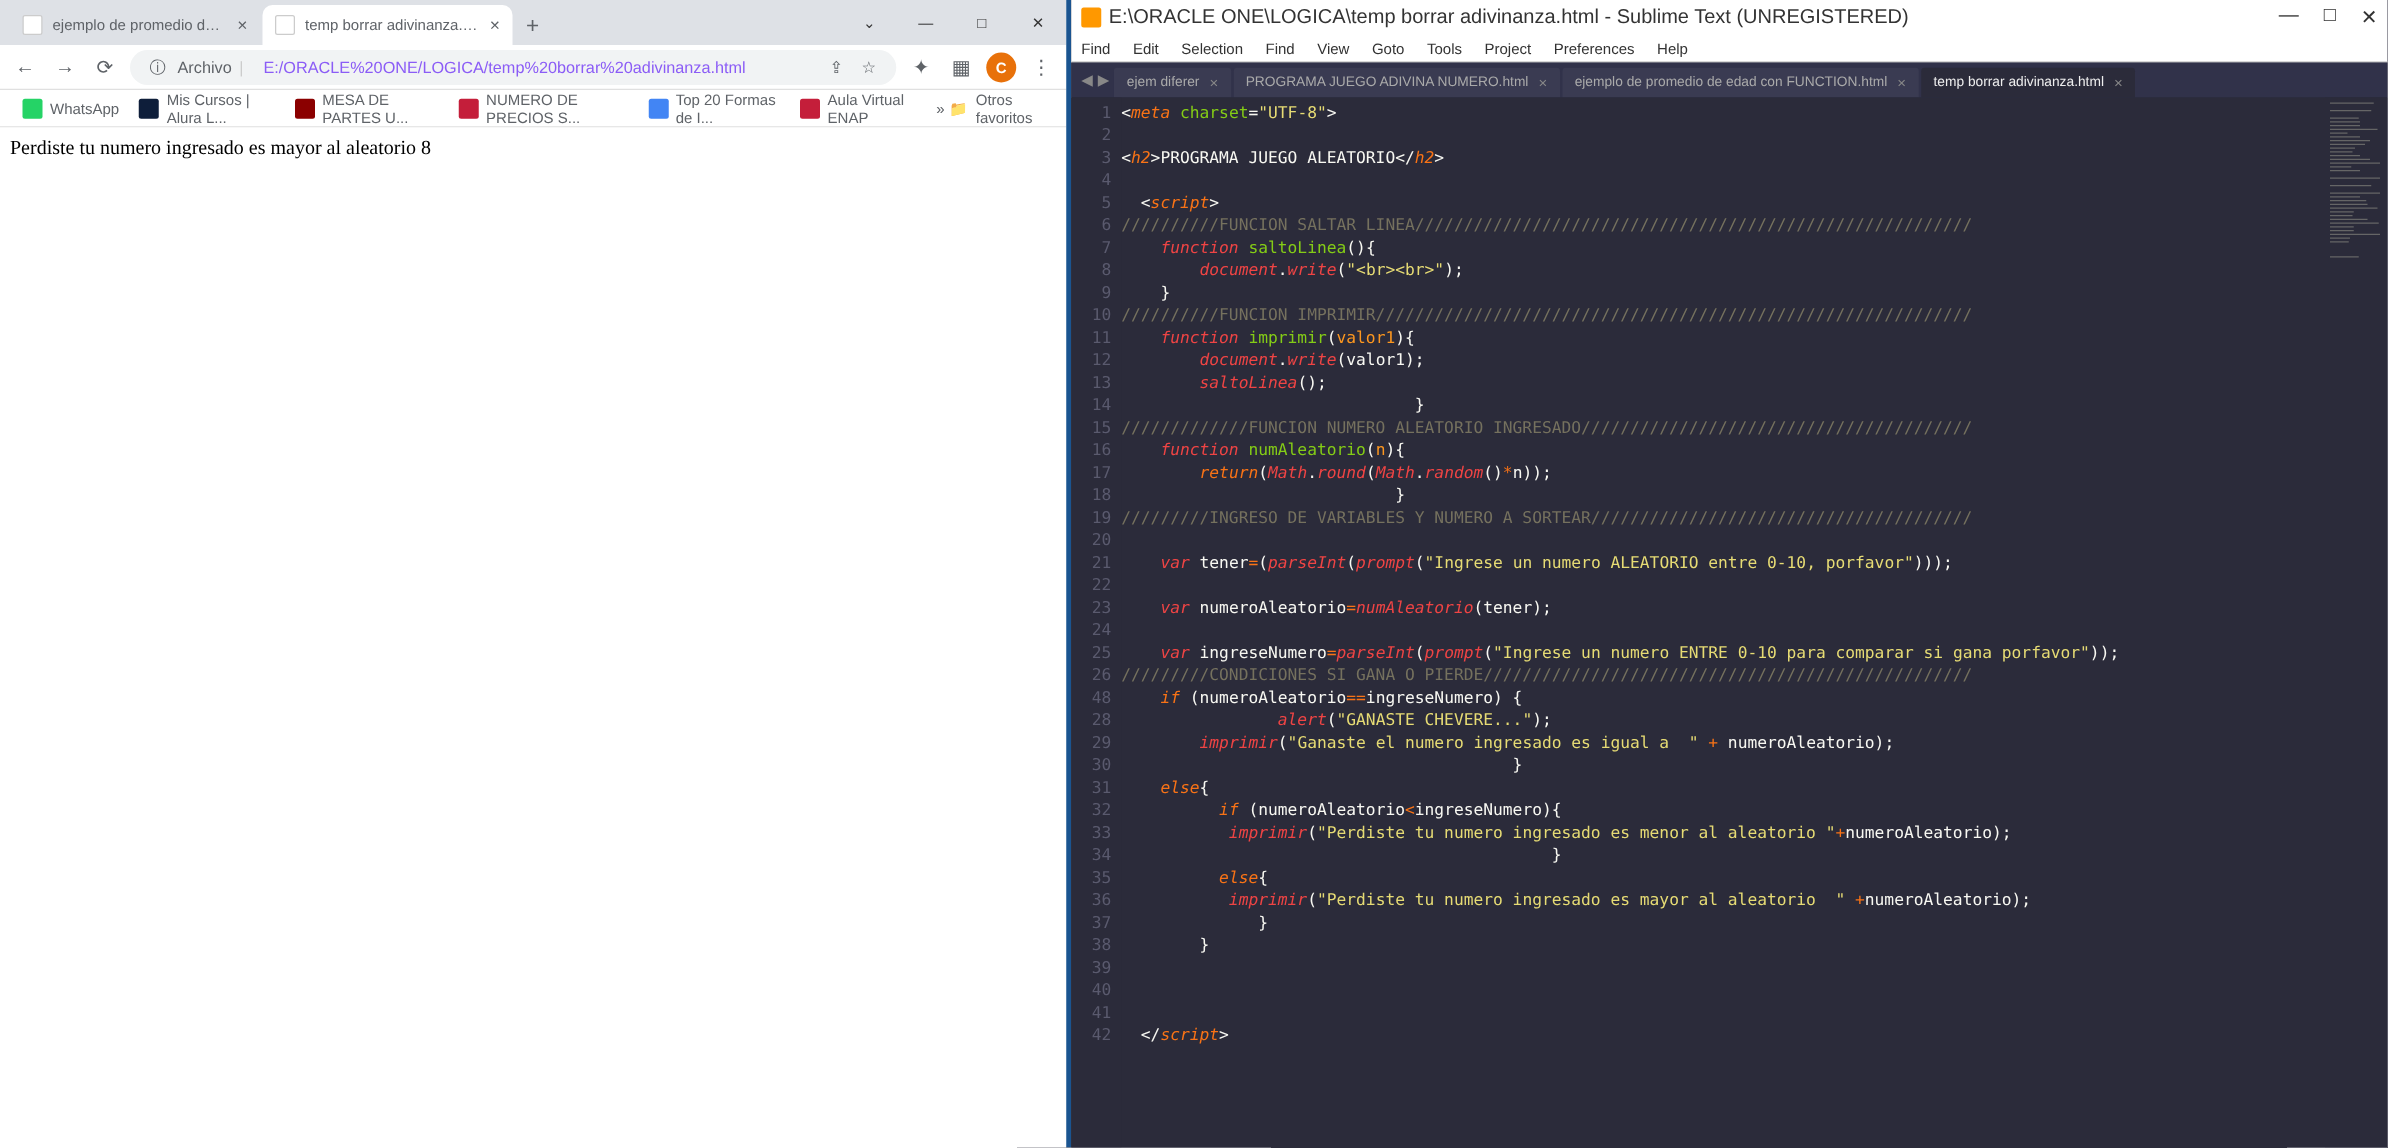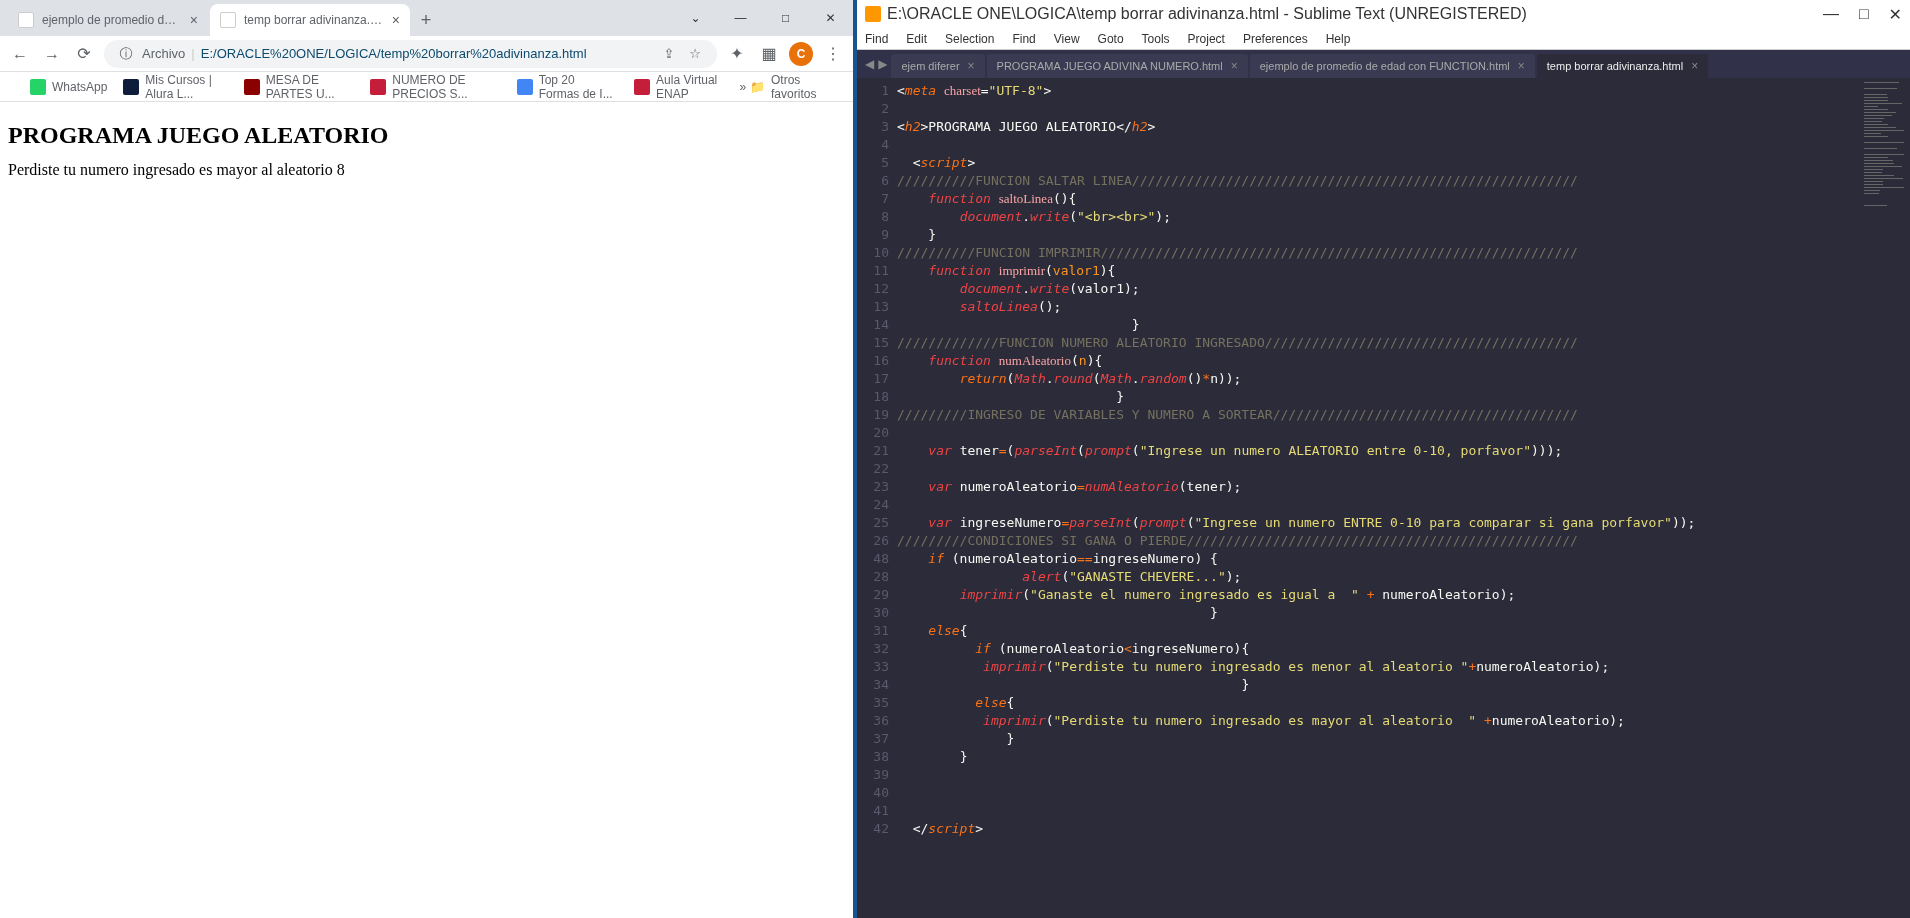--- a/index.html
+++ b/index.html
@@ -13,24 +13,24 @@
 .chrome-tab.inactive { background: transparent; }
 .chrome-tab .favicon { width: 16px; height: 16px; margin-right: 8px; border-radius: 2px; flex-shrink:0; }
 .chrome-tab .title { white-space: nowrap; overflow: hidden; text-overflow: ellipsis; flex: 1; }
 .chrome-tab .close { margin-left: 8px; color: #5f6368; font-size: 14px; }
 .new-tab { width: 28px; height: 28px; display: flex; align-items: center; justify-content: center; color: #5f6368; font-size: 18px; margin-bottom:2px; }
 .chrome-window-ctrl { margin-left: auto; display: flex; height: 36px; }
 .chrome-window-ctrl span { width: 45px; display: flex; align-items: center; justify-content: center; color: #333; font-size: 12px; }
 .chrome-addr { height: 36px; background: #fff; display: flex; align-items: center; padding: 0 8px; gap: 8px; border-bottom: 1px solid #e0e0e0; }
 .nav-btn { width: 24px; height: 24px; display: flex; align-items: center; justify-content: center; color: #5f6368; font-size: 16px; }
 .addr-bar { flex: 1; height: 28px; background: #f1f3f4; border-radius: 14px; display: flex; align-items: center; padding: 0 12px; font-size: 13px; color: #5f6368; gap: 6px; }
-.addr-bar .url { color: #0c4a6e; flex: 1; }
+.addr-bar .url { color: #8b5cf6; flex: 1; margin-left: 10px; }
 .addr-icon { width: 20px; text-align: center; }
 .avatar { width: 24px; height: 24px; border-radius: 50%; background: #e8710a; color: #fff; display: flex; align-items: center; justify-content: center; font-size: 12px; font-weight: bold; }
-.bookmarks { height: 30px; background: #fff; display: flex; align-items: center; padding: 0 24px; gap: 4px; border-bottom: 1px solid #e0e0e0; font-size: 12px; }
+.bookmarks { height: 30px; background: #fff; display: flex; align-items: center; padding: 0 12px; gap: 4px; border-bottom: 1px solid #e0e0e0; font-size: 12px; }
 .bookmark { display: flex; align-items: center; gap: 6px; padding: 4px 6px; color: #5f6368; }
 .bookmark .bicon { width: 16px; height: 16px; border-radius: 2px; flex-shrink:0; }
 .bookmark-folder { margin-left: auto; display: flex; align-items: center; gap: 6px; color: #5f6368; }
 .chrome-content { flex: 1; background: #fff; padding: 8px; font-family: "Times New Roman", serif; }
 .chrome-content h2 { font-size: 24px; font-weight: bold; margin: 12px 0; color: #000; }
 .chrome-content p { font-size: 16px; color: #000; }
 
 
 .sublime-title { height: 28px; background: #fff; display: flex; align-items: center; padding: 0 8px; font-size: 16px; color: #333; }
 .sublime-icon { width: 16px; height: 16px; background: #ff9800; margin-right: 6px; border-radius:2px; }
@@ -42,21 +42,21 @@
 .sublime-tab { height: 24px; background: #3a3b52; color: #aaa; padding: 0 10px; display: flex; align-items: center; gap: 8px; margin-right: 2px; white-space: nowrap; border-radius: 3px 3px 0 0; }
 .sublime-tab.active { background: #2b2b3a; color: #eee; }
 .sublime-tab .tclose { font-size: 12px; color: #888; }
 .editor-wrap { flex: 1; display: flex; background: #2b2b3a; position: relative; overflow: hidden; }
 .gutter { width: 40px; background: #2b2b3a; color: #5a5a6e; font-family: Consolas, monospace; font-size: 13px; text-align: right; padding: 4px 8px 4px 4px; line-height: 18px; }
 .code { flex: 1; font-family: Consolas, monospace; font-size: 13px; color: #f8f8f2; padding: 4px 0; line-height: 18px; white-space: pre; }
 .minimap { width: 50px; background: #2b2b3a; position: relative; }
 .mini-line { position: absolute; left: 4px; height: 1px; background: #666; }
 .c-gray { color: #75715e; }
 .c-red { color: #f97316; font-style: italic; }
-.c-green { color: #fca5a5; font-family: Liberation Serif, serif; }
+.c-green { color: #84cc16; }
 .c-blue { color: #ef4444; font-style: italic; }
 .c-yellow { color: #e6db74; }
 .c-orange { color: #fd971f; }
 .c-white { color: #f8f8f2; }
 
 .divider { width: 4px; background: #1a5490; }
 </style>
 </head>
 <body>
 
@@ -124,21 +124,20 @@
           <span>Aula Virtual ENAP</span>
         </div>
       </div>
     <span style="margin-left:6px;color:#5f6368">»</span>
     <div class="bookmark-folder">
       <span style="color:#f4b400">📁</span>
       <span>Otros favoritos</span>
     </div>
   </div>
   <div class="chrome-content">
-    <h2>PROGRAMA JUEGO ALEATORIO</h2>
     <p>Perdiste tu numero ingresado es mayor al aleatorio 8</p>
   </div>
 </div>
 
 <div class="divider"></div>
 
 <div class="right-panel">
   <div class="sublime-title">
     <span class="sublime-icon"></span>
     <span>E:\ORACLE ONE\LOGICA\temp borrar adivinanza.html - Sublime Text (UNREGISTERED)</span>

